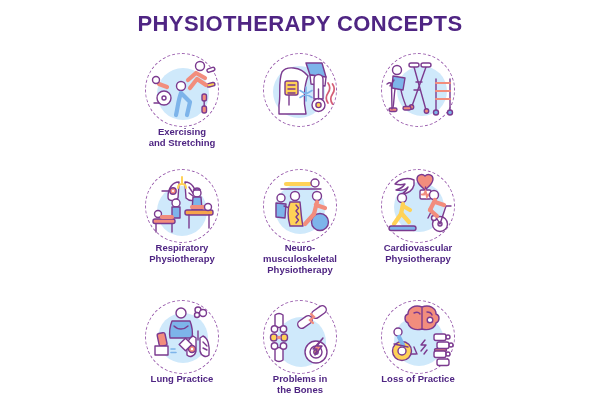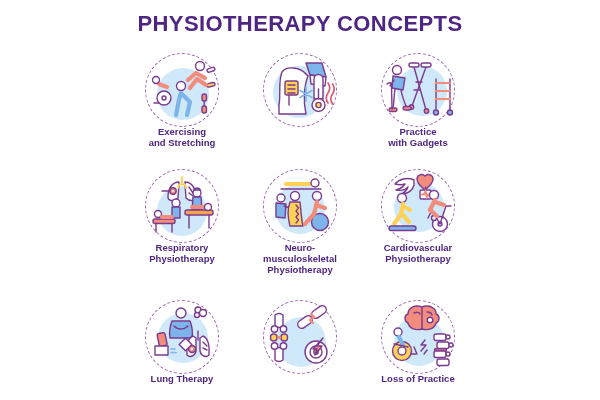--- a/index.html
+++ b/index.html
@@ -101,22 +101,20 @@
           <circle class="sh f-b" cx="69" cy="59.5" r="2.5"></circle>
           <circle class="sh f-w" cx="16" cy="17" r="4.5"></circle>
           <path class="sh f-b" d="M12 23 L24 25 L22 37 L11 35 Z"></path>
           <path class="st" d="M13 27 L9 33"></path>
           <path class="st" d="M14 36 C13 43 13 49 12 55 M20 37 C21 43 23 48 25 53"></path>
           <rect class="sh f-c" x="8" y="55" width="8" height="3.5" rx="1.7"></rect>
           <rect class="sh f-c" x="22" y="53.5" width="8" height="3.5" rx="1.7"></rect>
           <path class="st" d="M6 31 q4 -3 4.5 1 L11 56"></path>
         </svg>
       </div>
-      <div class="label">Practice
-with Gadgets</div>
     </div>
 
     <div class="cell">
       <div class="icon-area">
         <svg viewBox="0 0 74 74">
           <circle class="bg" cx="37" cy="42" r="25"></circle>
           <path class="sh f-w" d="M34 13 C27 13 23 20 23 28 C23 32 29 33 33 29 L34 15 Z"></path>
           <path class="sh f-w" d="M40 13 C47 13 51 20 51 28 C51 32 45 33 41 29 L40 15 Z"></path>
           <path class="thin-y" d="M37 8 V15 M37 15 C34 15 33 17 33 19 M37 15 C40 15 41 17 41 19"></path>
           <path class="st" d="M44 18 l4 6 M44 24 l4 3"></path>
@@ -211,21 +209,21 @@
           <path class="thin-b" d="M26 49 h4 M26 52.5 h5"></path>
           <path class="sh f-w" d="M48 36 C43 38 41 46 42 55 C45 58 50 56 51 51 L51 38 Z"></path>
           <path class="sh f-w" d="M58 36 C63 38 65 46 64 55 C61 58 56 56 55 51 L55 38 Z"></path>
           <path class="st" d="M53 31 V40"></path>
           <path class="st" d="M58 42 l4 4 M58 48 l4 2"></path>
           <circle class="sh f-c" cx="47" cy="49" r="3.5"></circle>
           <circle class="f-w" cx="47" cy="49" r="1.2"></circle>
           <rect class="sh f-w" x="36" y="40" width="9" height="9" transform="rotate(45 40.5 44.5)"></rect>
         </svg>
       </div>
-      <div class="label">Lung Therapy</div>
+      <div class="label">Lung Practice</div>
     </div>
 
     <div class="cell">
       <div class="icon-area">
         <svg viewBox="0 0 74 74">
           <circle class="bg" cx="38" cy="42" r="25"></circle>
           <rect class="sh f-w" x="34" y="18" width="16" height="8" rx="4" transform="rotate(-35 42 22)"></rect>
           <rect class="sh f-w" x="48" y="8" width="16" height="8" rx="4" transform="rotate(-35 56 12)"></rect>
           <path class="thin-c" d="M48 14 l3 3 l-4 3 l3 3"></path>
           <path class="sh f-w" d="M12 15 q4 -3 8 0 l0 11 q-4 3 -8 0 Z"></path>
@@ -236,20 +234,22 @@
           <circle class="sh f-w" cx="20.5" cy="46" r="3.2"></circle>
           <rect class="sh f-y" x="7.5" y="34" width="6.5" height="7" rx="3"></rect>
           <rect class="sh f-y" x="18" y="34" width="6.5" height="7" rx="3"></rect>
           <circle class="f-c" cx="16" cy="37.5" r="1.8"></circle>
           <circle class="sh f-w" cx="53" cy="52" r="11"></circle>
           <circle class="sh f-w" cx="53" cy="52" r="6"></circle>
           <circle class="sh f-y" cx="53" cy="52" r="2.2"></circle>
           <path class="sh f-c" d="M60 38 l-6 8 h5 l-7 9 l2 -6 h-4 Z"></path>
         </svg>
       </div>
+      <div class="label">Problems in
+the Bones</div>
     </div>
 
     <div class="cell">
       <div class="icon-area">
         <svg viewBox="0 0 74 74">
           <circle class="bg" cx="38" cy="41" r="25"></circle>
           <path class="sh f-c" d="M41 7 c-7 -3 -14 1 -14 7 c-4 1 -4 7 0 9 c1 5 7 8 14 6 c7 2 13 -1 14 -6 c4 -2 4 -8 0 -9 c0 -6 -7 -10 -14 -7 Z"></path>
           <path class="st" d="M41 8 V29"></path>
           <path class="st" d="M33 13 q4 -2 6 1 M46 12 q4 0 5 3"></path>
           <circle class="sh f-w" cx="49" cy="20" r="2.8"></circle>

